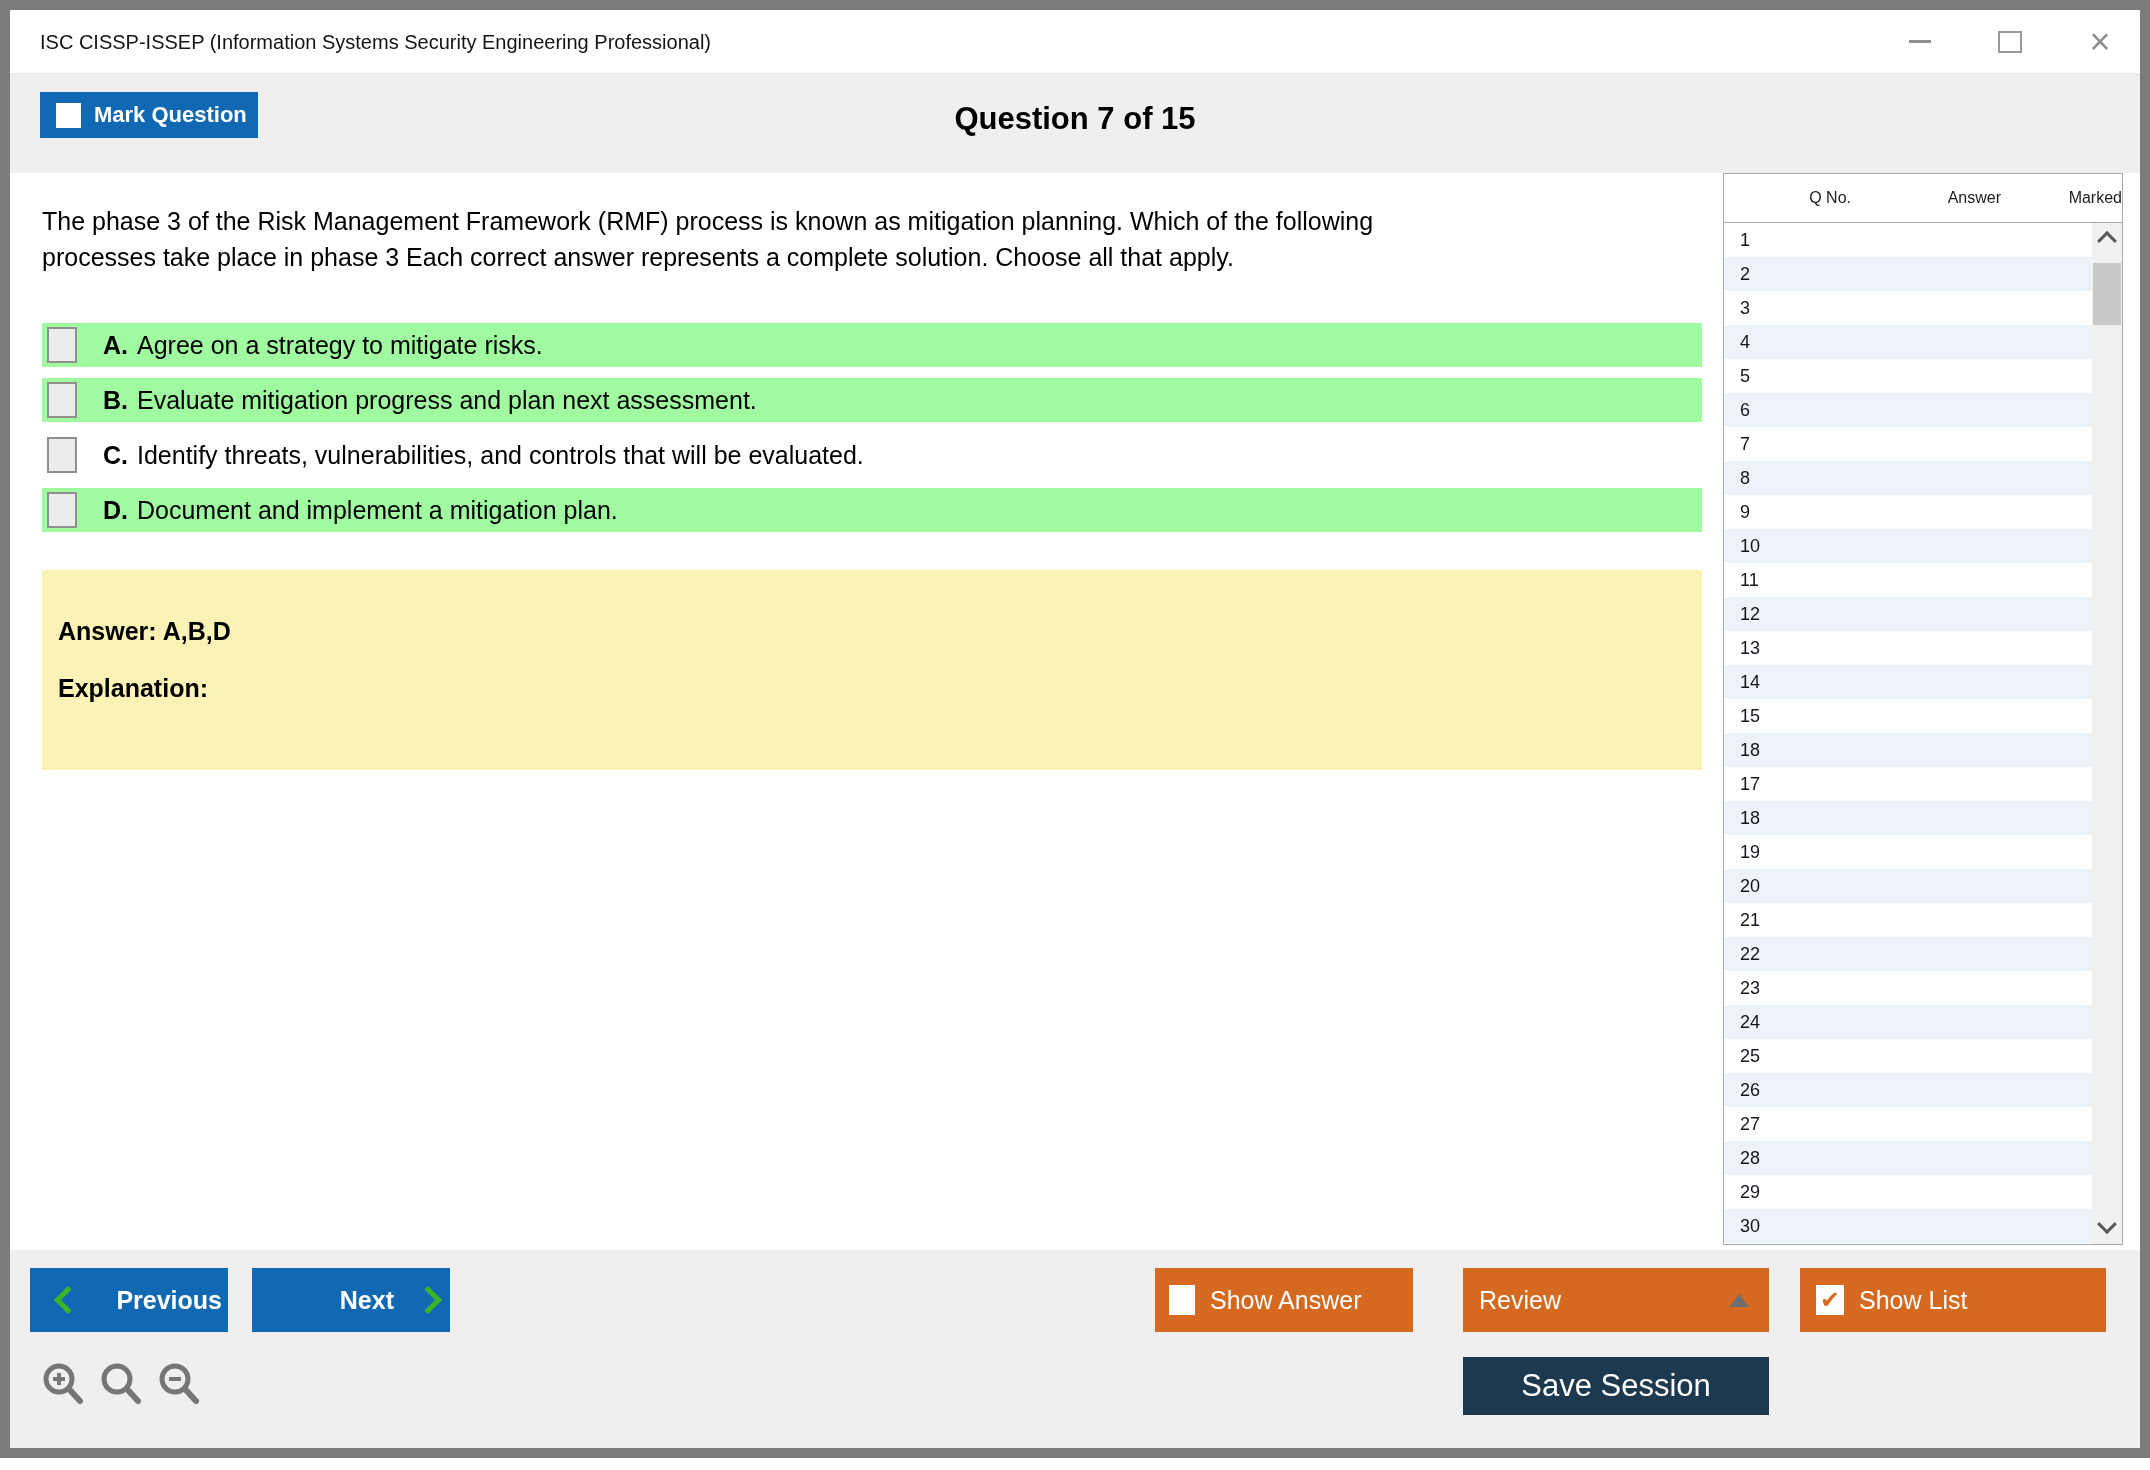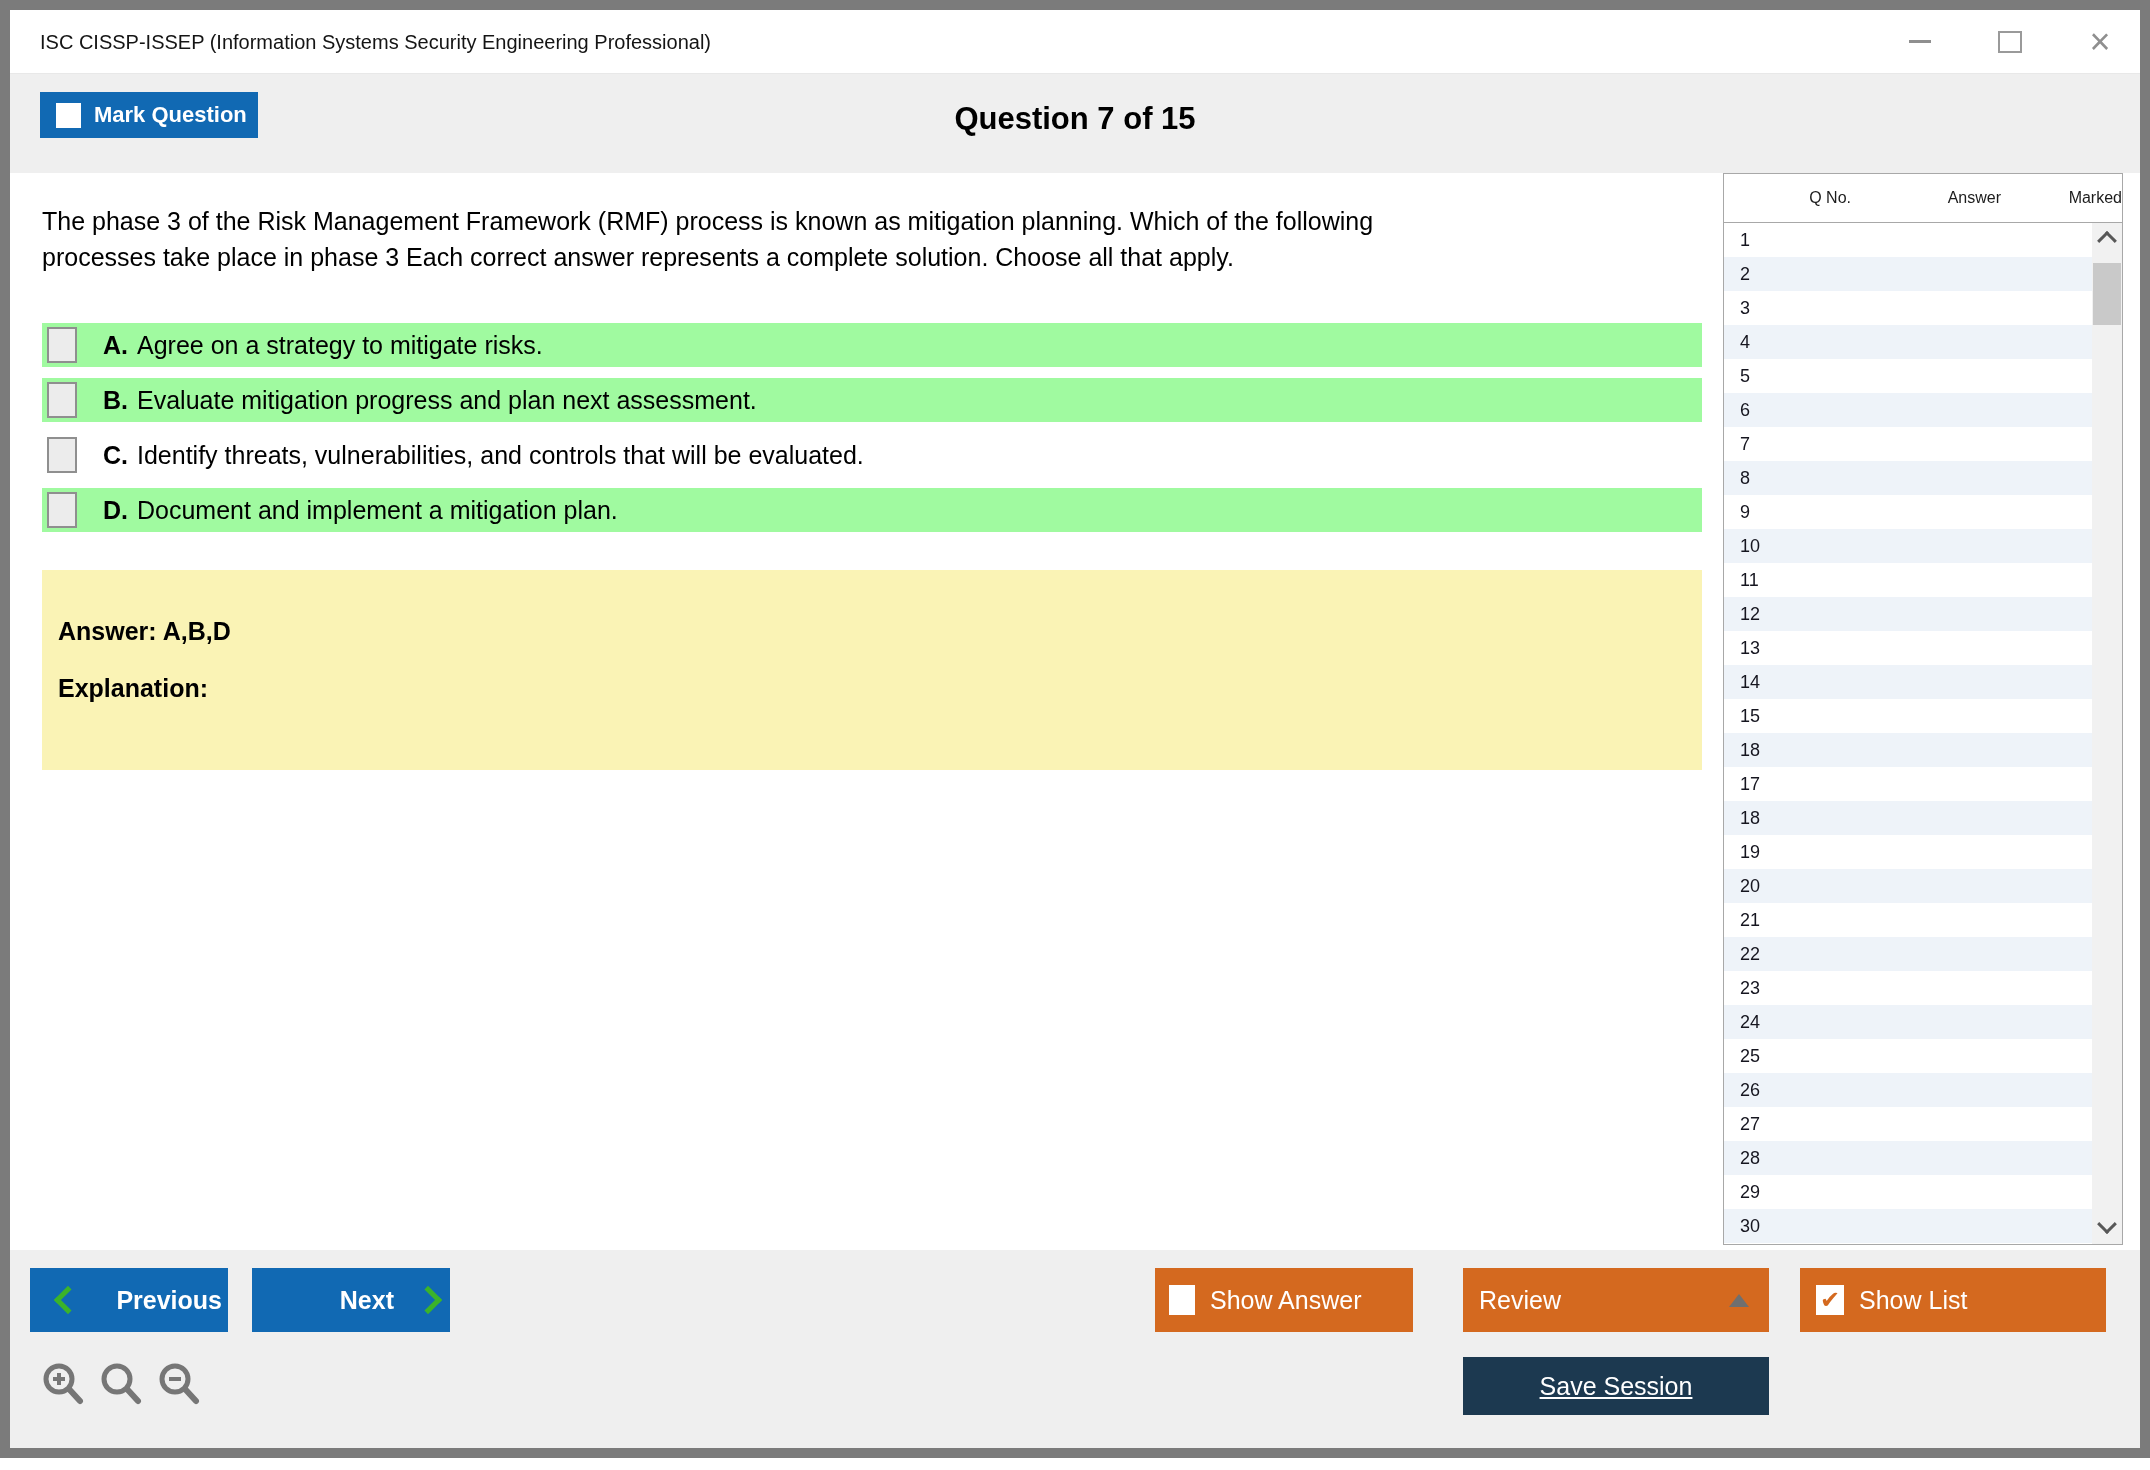--- a/index.html
+++ b/index.html
@@ -70,21 +70,21 @@
   .gchev.left{border-left:5px solid var(--chevron-green);border-bottom:5px solid var(--chevron-green);transform:rotate(45deg);}
   .gchev.right{border-top:5px solid var(--chevron-green);border-right:5px solid var(--chevron-green);transform:rotate(45deg);}
   .btn.orange{background:var(--button-orange);color:#fff;}
   .show-answer{left:1145px;width:258px;gap:15px;padding-left:14px;box-sizing:border-box;}
   .show-answer .cb{width:26px;height:30px;}
   .review{left:1453px;width:306px;justify-content:space-between;padding:0 20px 0 16px;box-sizing:border-box;}
   .tri-up{width:0;height:0;border-left:10px solid transparent;border-right:10px solid transparent;border-bottom:13px solid #6f6f6f;display:inline-block;}
   .show-list{left:1790px;width:306px;gap:15px;padding-left:16px;box-sizing:border-box;}
   .show-list .cb{width:28px;height:30px;display:flex;align-items:center;justify-content:center;}
   .check-glyph{color:var(--button-orange);font-size:24px;font-weight:bold;line-height:1;}
-  .btn.navy{background:var(--button-navy);color:#fff;font-size:25px;text-decoration:underline;}
+  .btn.navy{background:var(--button-navy);color:#fff;font-size:31px;}
   .navy-btn{position:absolute;top:107px;width:306px;height:58px;display:flex;align-items:center;justify-content:center;}
   .save-session{left:1453px;}
   .end-exam{left:1790px;}
   .zoom-icons{position:absolute;left:30px;top:110px;display:flex;gap:10px;}
   .zbtn{background:none;border:none;padding:0;width:48px;height:50px;}
 </style>
 </head>
 <body>
 
 <div class="window">

